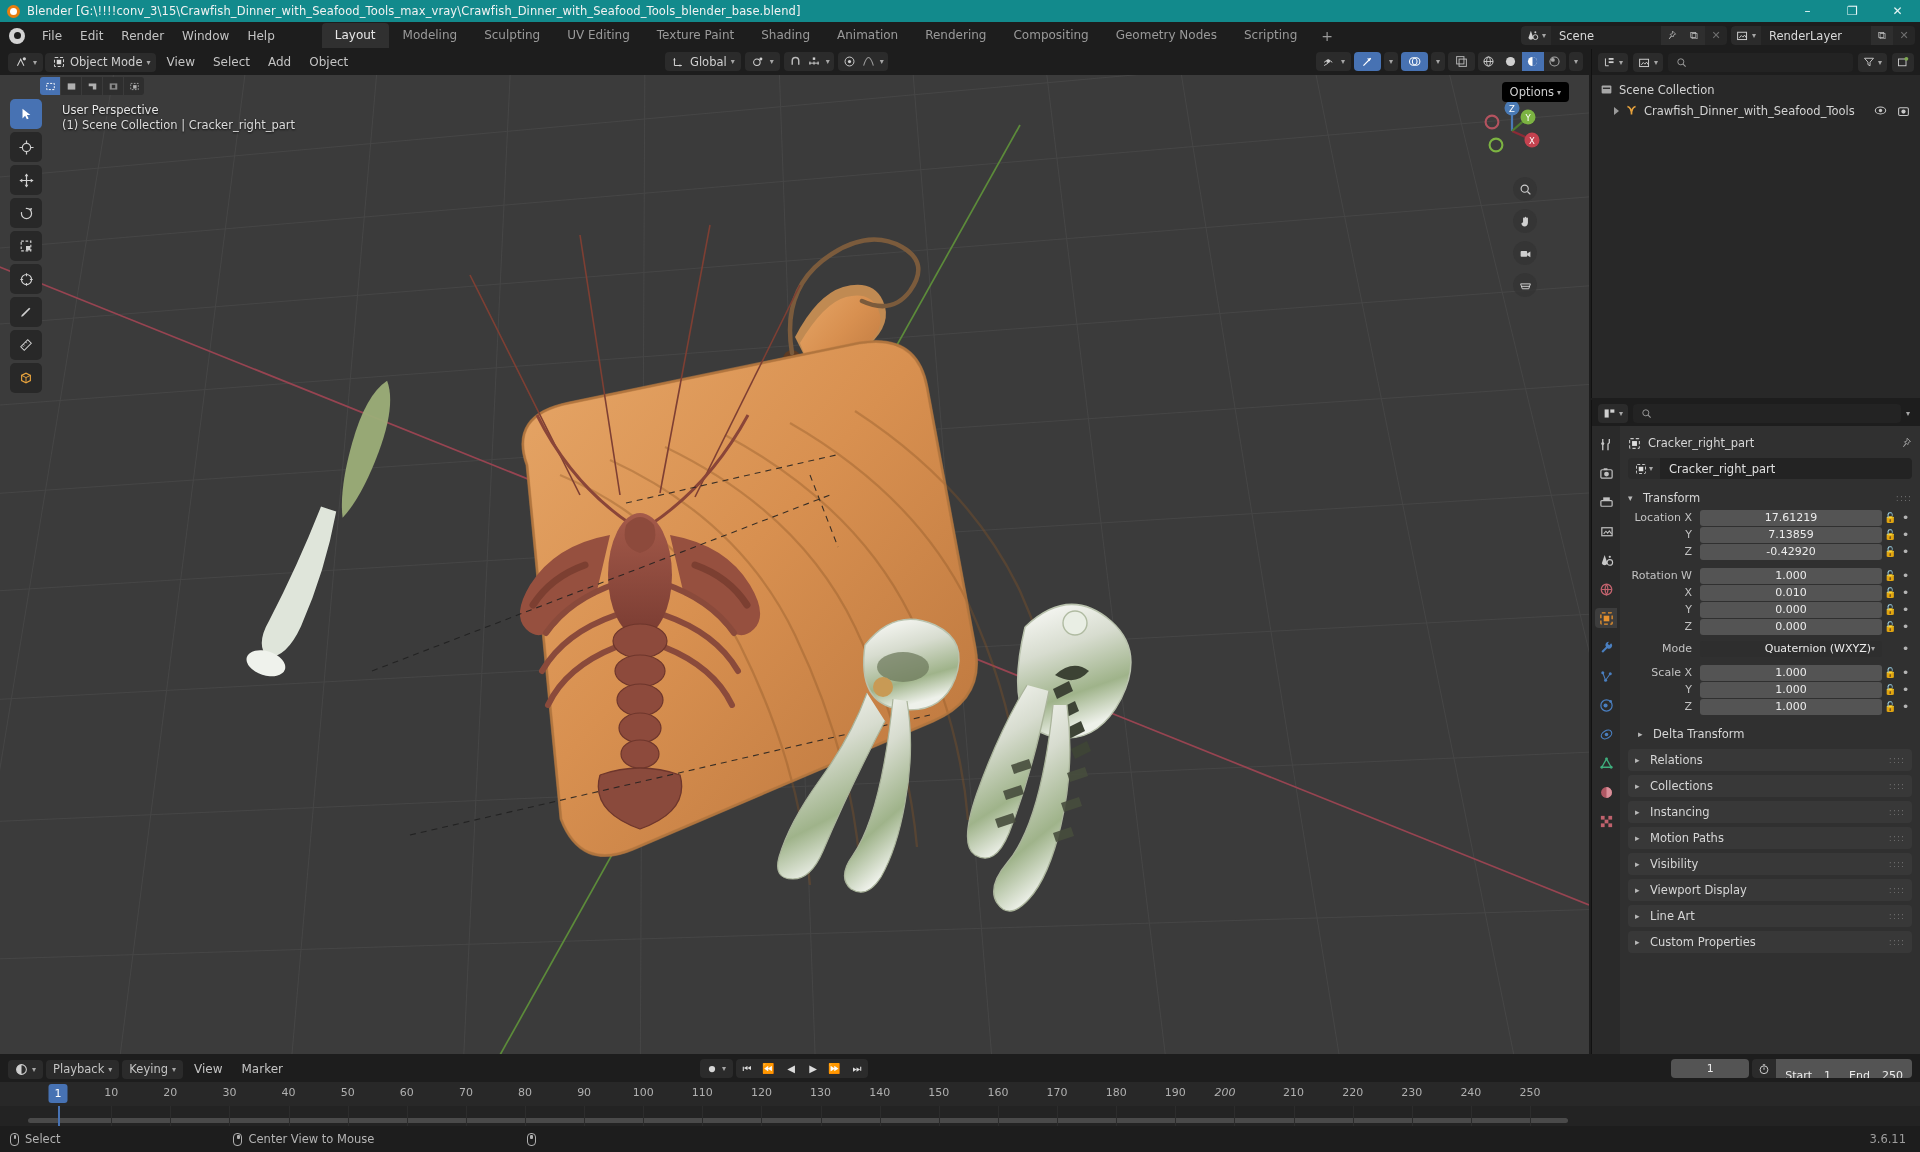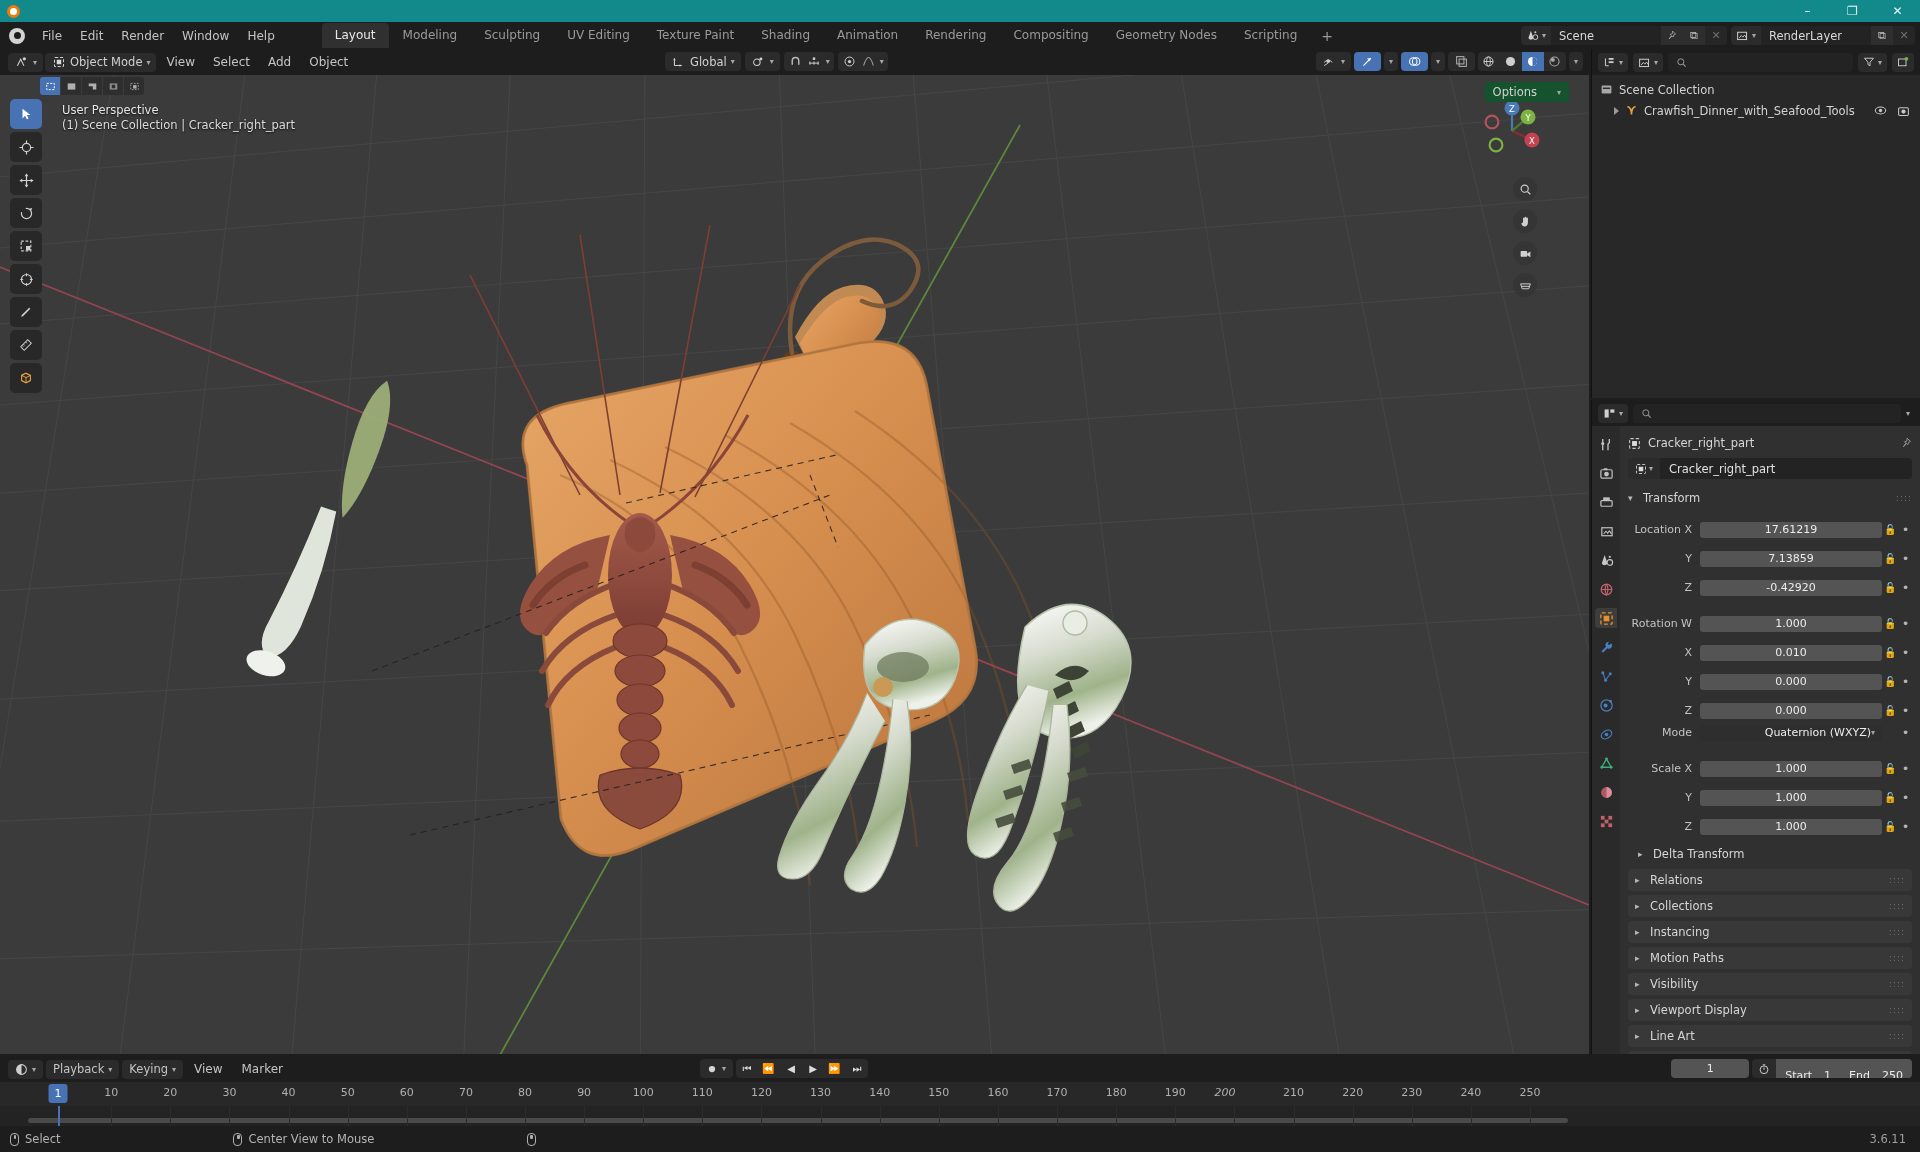--- a/index.html
+++ b/index.html
@@ -102,22 +102,22 @@
   
   .vp-text{ position:absolute; left:62px; top:54px; font-size:11.5px; color:#e6e6e6;
     line-height:15px; text-shadow:0 1px 2px rgba(0,0,0,.8); z-index:10;}
   .vp-text .l2{ color:#dcdcdc;}
 
   
   .axis-gizmo{ position:absolute; right:43px; top:48px; width:68px;height:68px; z-index:11;}
   .vp-rbtns{ position:absolute; right:52px; top:128px; display:flex; flex-direction:column; gap:8px; z-index:11;}
   .vp-rbtn{ width:24px;height:24px;border-radius:50%; background:#333333b0;
             display:flex;align-items:center;justify-content:center; color:#d0d0d0; font-size:12px;}
-  .options-btn{ position:absolute; right:20px; top:33px; background:#14532d; border-radius:4px;
-    height:20px; display:flex;align-items:center; gap:20px; padding:0 8px; font-size:11.5px;
+  .options-btn{ position:absolute; right:20px; top:33px; background:#000000; border-radius:4px;
+    height:20px; display:flex;align-items:center; gap:3px; padding:0 8px; font-size:11.5px;
     color:#d0d0d0; z-index:11;justify-content:space-between;}
 
   .vp-right-hdr{ position:absolute; right:6px; top:3px; display:flex; align-items:center; gap:3px; }
   .shade-group{ display:flex; border-radius:4px; overflow:hidden;}
   .shade-b{ width:22px;height:19px; background:#2b2b2b; display:flex;align-items:center;justify-content:center;}
   .shade-b.on{ background:#4772b3;}
 
   
   .outliner{
     position:absolute; left:1591px; top:49px; width:329px; height:349px;
@@ -156,21 +156,21 @@
             display:flex;align-items:center;justify-content:center; gap:2px;}
   .nf-input{ flex:1; height:21px; background:#232323; border-radius:0 4px 4px 0;
      display:flex;align-items:center; padding-left:9px; font-size:11.5px; color:#e0e0e0;}
 
   .panel-hdr{ display:flex; align-items:center; gap:6px; height:22px; margin-top:8px;
      font-size:11.5px; color:#d6d6d6;}
   .panel-hdr.box{ background:#383838; border-radius:4px; padding:0 7px; margin-top:4px;}
   .caret{ font-size:9px; color:#b9b9b9; width:9px; display:inline-block;}
   .grip{ margin-left:auto; color:#6e6e6e; font-size:9px; letter-spacing:1px;}
 
-  .row{ display:flex; align-items:center; height:17px; margin-top:12px; }
+  .row{ display:flex; align-items:center; height:17px; margin-top:0; }
   .row-label{ width:72px; text-align:right; padding-right:8px; font-size:11px; color:#c2c2c2;}
   .row-val{ flex:1; height:16px; background:#545454; border-radius:3px; display:flex;
      align-items:center; justify-content:center; font-size:11px; color:#ececec;}
   .row-val.select{ background:#2e2e2e; justify-content:flex-end; padding:0 7px;}
   .row-lock{ width:17px; display:flex;align-items:center;justify-content:center; color:#a9a9a9; font-size:10px;}
   .row-dot{ width:13px; display:flex;align-items:center;justify-content:center; color:#b4b4b4; font-size:13px;}
   .gap{ height:7px;}
 
   
   .timeline{ position:absolute; left:0; top:1056px; width:1920px; height:70px; background:#1d1d1d;}
@@ -207,20 +207,21 @@
 
   svg{ display:block; }
 </style>
 </head>
 <body>
 
 <div id="app">
 
   <div class="titlebar">
     <div class="blender-logo"></div>
+    <div class="title-text">Blender [G:\!!!!conv_3\15\Crawfish_Dinner_with_Seafood_Tools_max_vray\Crawfish_Dinner_with_Seafood_Tools_blender_base.blend]</div>
     <div class="win-btns">
       <div class="win-btn">–</div>
       <div class="win-btn">❐</div>
       <div class="win-btn close">✕</div>
     </div>
   </div>
 
   <div class="topbar">
     <div class="logo"></div>
     <div class="menu-item">File</div>

